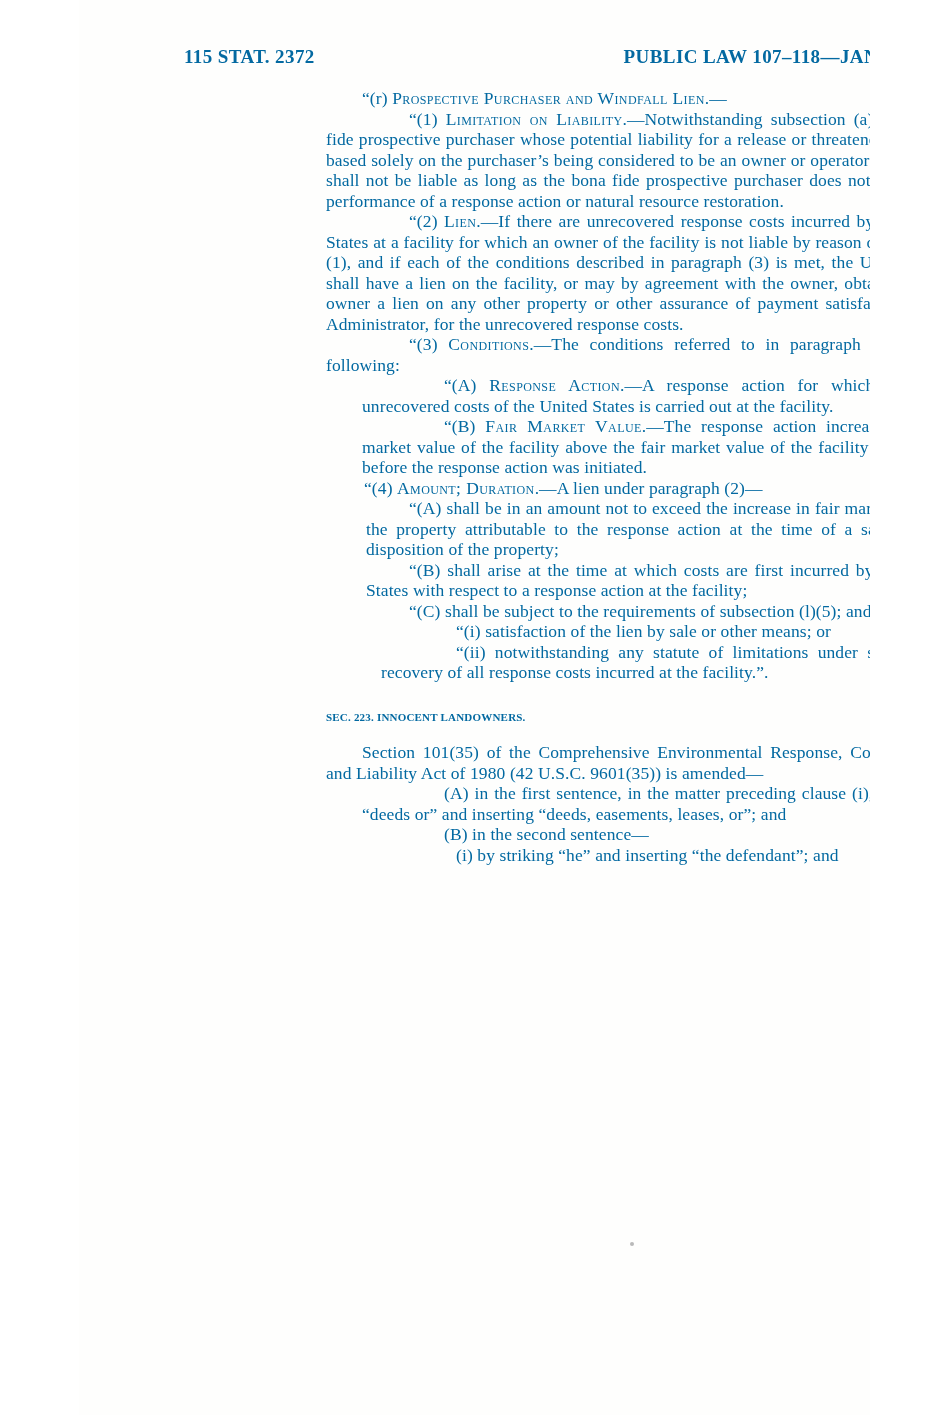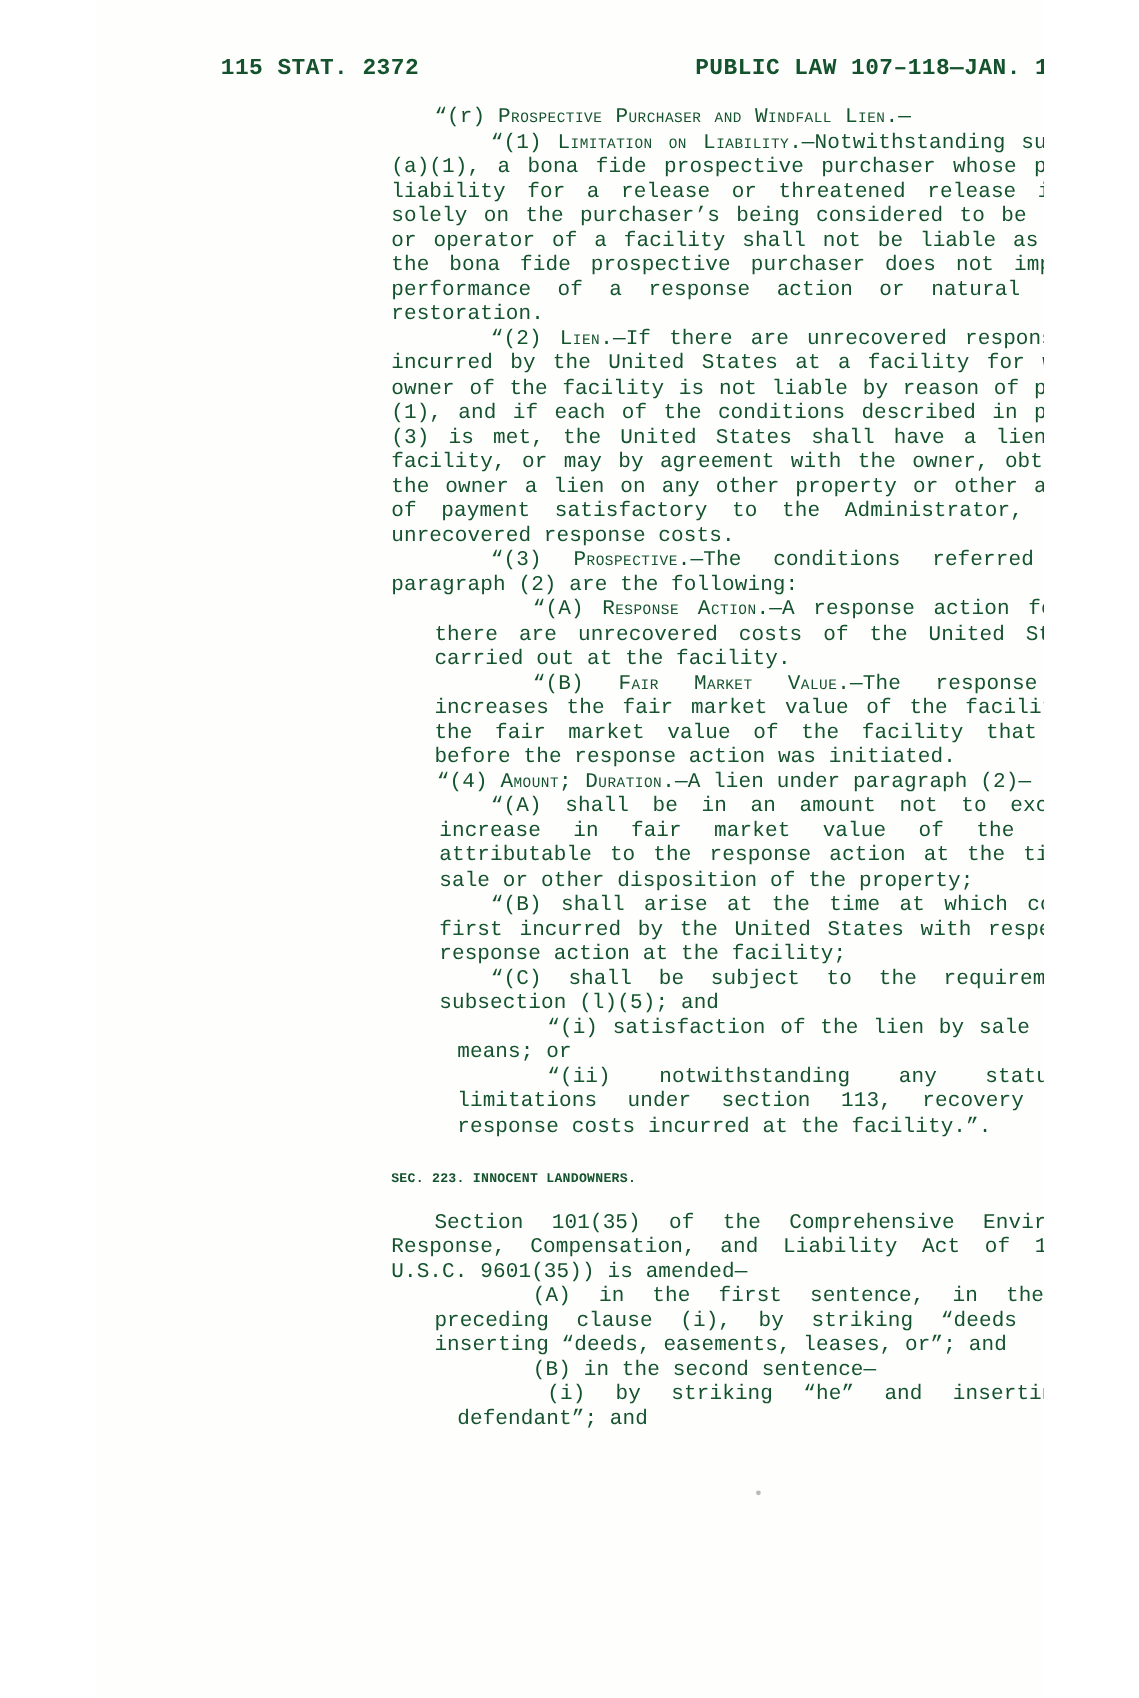--- a/index.html
+++ b/index.html
@@ -2,22 +2,22 @@
 <html lang="en"><head>
 <meta charset="utf-8">
 <style>
   html, body { margin: 0; padding: 0; background: #ffffff; }
   .page {
     width: 791px; height: 1415px;
     background: #fefefdff;
     position: relative;
     margin: 0 auto;
     overflow: hidden;
-    font-family: Liberation Mono, monospace;
-    color: #14532d;
+    font-family: Liberation Serif, serif;
+    color: #0369a1;
   }
   .running-head {
     position: absolute; top: 46px; left: 0; width: 100%;
     font-weight: bold; font-size: 19px; letter-spacing: 0.4px;
   }
   .stat-no { position: absolute; left: 105px; top: 0; white-space: nowrap; }
   .law-head { position: absolute; left: 247px; width: 631px; top: 0; text-align: right; white-space: nowrap; }
   .body-col {
     position: absolute; left: 247px; top: 88px; width: 631px;
     font-size: 17.5px; line-height: 20.5px;
@@ -58,21 +58,21 @@
   </div>
 
   <div class="body-col">
 
     <p class="para ind-sub"><span>“(r) </span><span class="sc">Prospective Purchaser and Windfall Lien</span><span>.—</span></p>
 
     <p class="para ind-para"><span>“(1) </span><span class="sc">Limitation on Liability</span><span>.—Notwithstanding subsection (a)(1), a bona fide prospective purchaser whose potential liability for a release or threatened release is based solely on the purchaser’s being considered to be an owner or operator of a facility shall not be liable as long as the bona fide prospective purchaser does not impede the performance of a response action or natural resource restoration.</span></p>
 
     <p class="para ind-para"><span>“(2) </span><span class="sc">Lien</span><span>.—If there are unrecovered response costs incurred by the United States at a facility for which an owner of the facility is not liable by reason of paragraph (1), and if each of the conditions described in paragraph (3) is met, the United States shall have a lien on the facility, or may by agreement with the owner, obtain from the owner a lien on any other property or other assurance of payment satisfactory to the Administrator, for the unrecovered response costs.</span></p>
 
-    <p class="para ind-para"><span>“(3) </span><span class="sc">Prospective</span><span>.—The conditions referred to in paragraph (2) are the following:</span></p>
+    <p class="para ind-para"><span>“(3) </span><span class="sc">Conditions</span><span>.—The conditions referred to in paragraph (2) are the following:</span></p>
 
     <p class="para ind-subA"><span>“(A) </span><span class="sc">Response Action</span><span>.—A response action for which there are unrecovered costs of the United States is carried out at the facility.</span></p>
 
     <p class="para ind-subA"><span>“(B) </span><span class="sc">Fair Market Value</span><span>.—The response action increases the fair market value of the facility above the fair market value of the facility that existed before the response action was initiated.</span></p>
 
     <p class="para ind-para4"><span>“(4) </span><span class="sc">Amount; Duration</span><span>.—A lien under paragraph (2)—</span></p>
 
     <p class="para ind-subB"><span>“(A) shall be in an amount not to exceed the increase in fair market value of the property attributable to the response action at the time of a sale or other disposition of the property;</span></p>
 
     <p class="para ind-subB"><span>“(B) shall arise at the time at which costs are first incurred by the United States with respect to a response action at the facility;</span></p>

